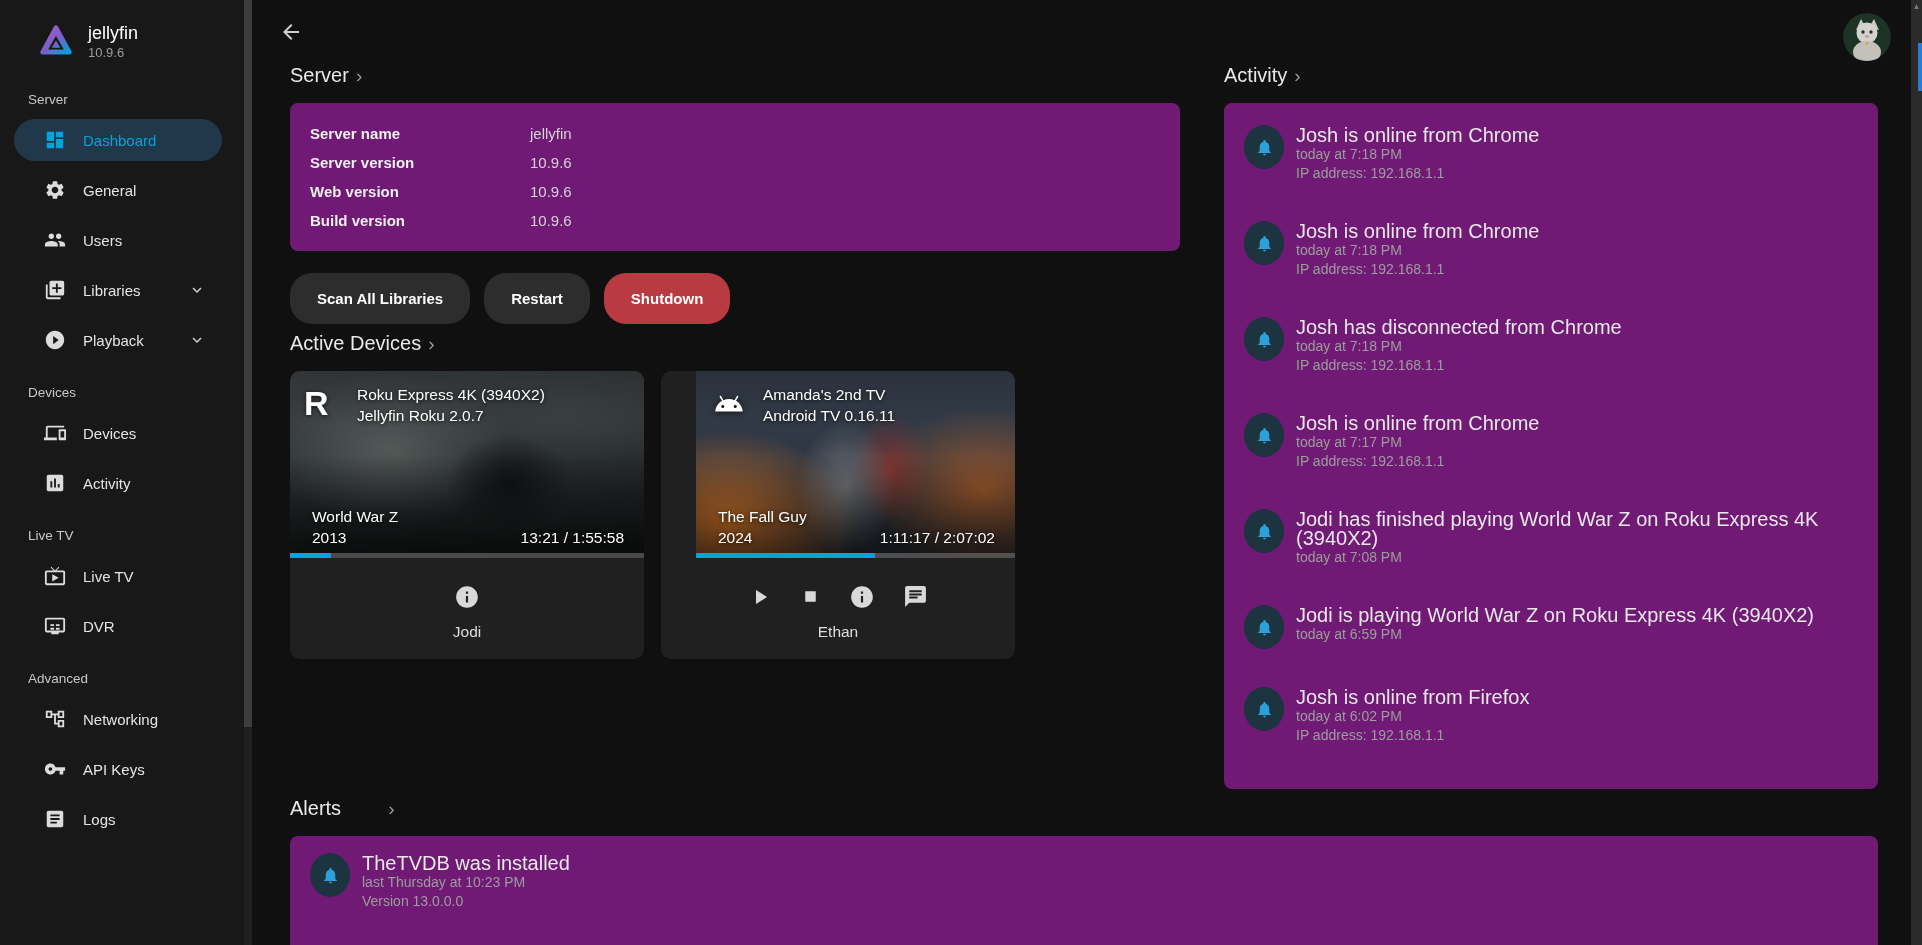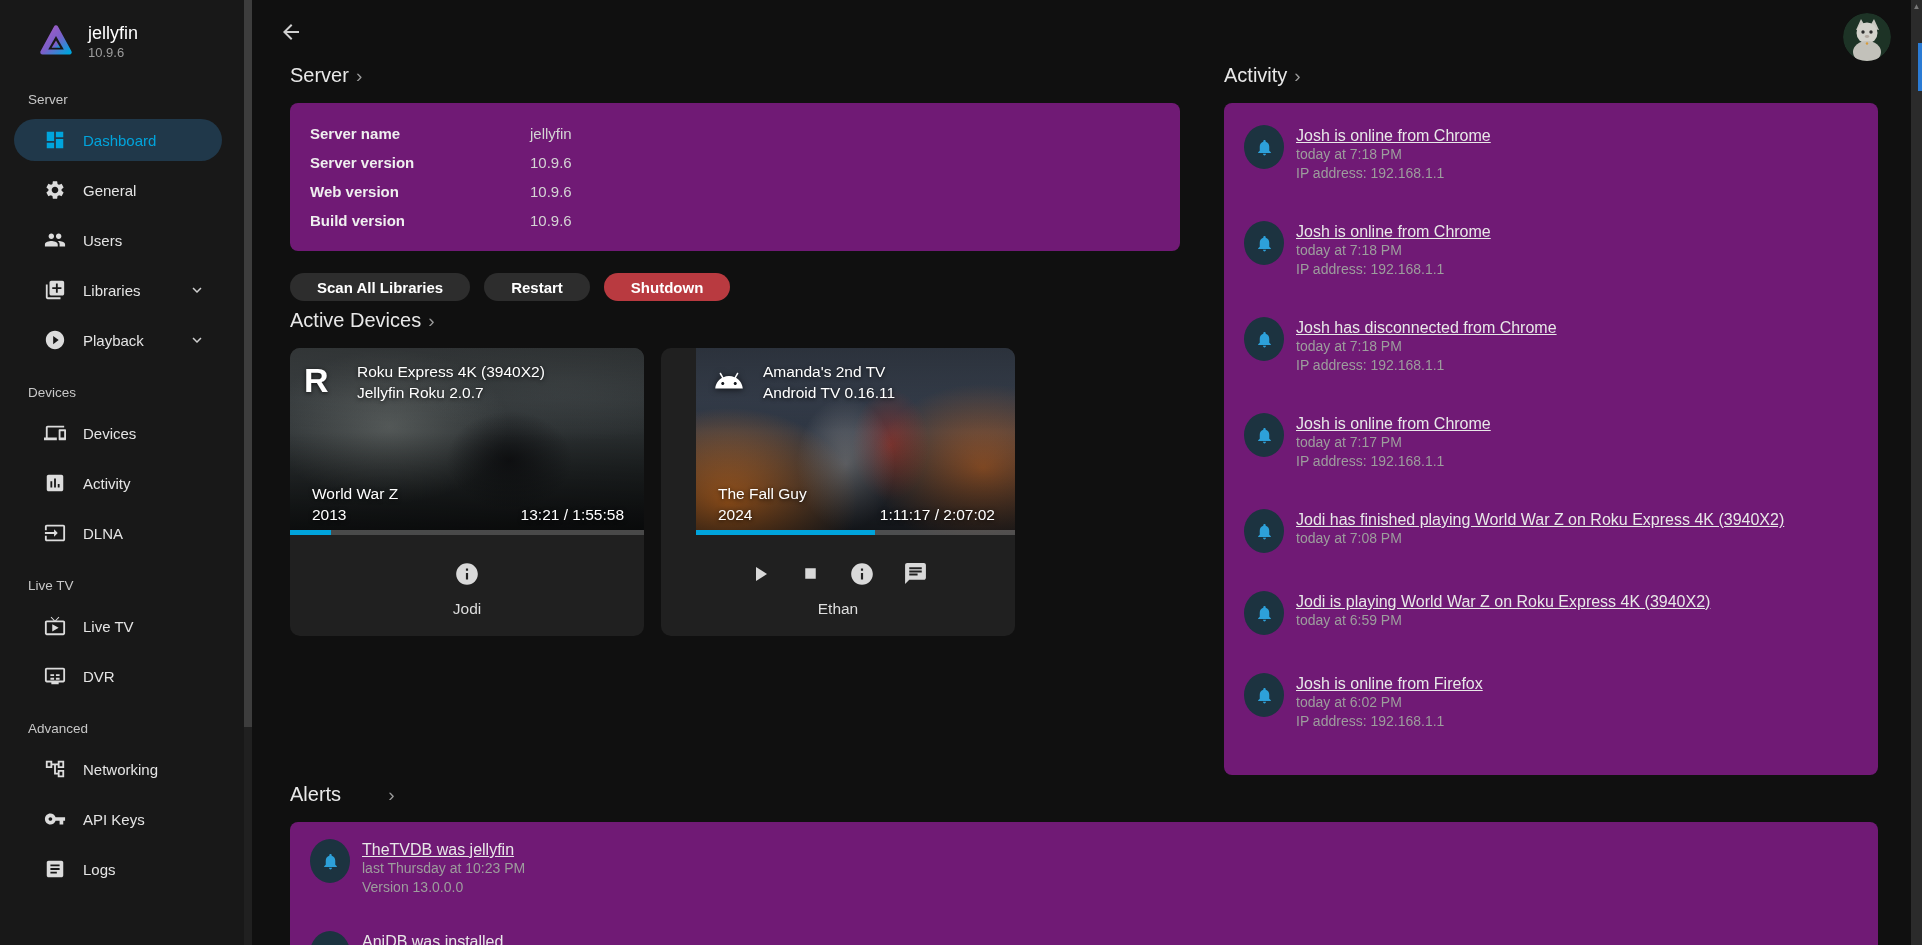--- a/index.html
+++ b/index.html
@@ -38,21 +38,21 @@
 
   .panel { background:#701a75; border-radius:8px; }
 
   
   .srv-card { padding:16px 20px; }
   .srv-row { display:flex; align-items:center; height:29px; font-size:15px; }
   .srv-label { width:220px; font-weight:700; color:#efefef; }
   .srv-value { color:#d4d4d4; }
 
   .btn-row { display:flex; gap:14px; margin-top:22px; }
-  .pill-btn { border:none; height:28px; border-radius:22px; padding:0 27px; background:#2d2d2d; color:#fff; font-weight:700; font-size:15px; font-family:inherit; cursor:pointer; }
+  .pill-btn { border:none; height:51px; border-radius:22px; padding:0 27px; background:#2d2d2d; color:#fff; font-weight:700; font-size:15px; font-family:inherit; cursor:pointer; }
   .pill-btn.danger { background:#b93a40; }
 
   
   .dev-row { display:flex; gap:17px; }
   .dev-card { width:354px; border-radius:10px; overflow:hidden; background:#202020; }
   .media { position:relative; height:187px; }
   .media::after { content:""; position:absolute; inset:0; background:linear-gradient(180deg,rgba(0,0,0,0.30) 0%,rgba(0,0,0,0.05) 28%,rgba(0,0,0,0.0) 45%,rgba(0,0,0,0.55) 100%); }
   .media-wwz { background:
     radial-gradient(90px 70px at 62% 60%, rgba(14,15,17,0.9), rgba(14,15,17,0) 70%),
     radial-gradient(170px 110px at 28% 42%, rgba(150,155,150,0.35), rgba(150,155,150,0) 70%),
@@ -80,21 +80,21 @@
   .ad-head { margin:48px 0 16px; }
   .alerts-head { margin:50px 0 18px;gap:40px; }
 
   
   .log-card { padding:22px 20px 6px; }
   .alerts-card { width:100%; padding:17px 20px 6px; height:230px; }
   .log-entry { display:flex; gap:12px; margin-bottom:38px; }
   .alerts-card .log-entry { margin-bottom:34px; }
   .bell-wrap { width:40px; height:44px; border-radius:50%; background:#1c3340; flex:none; display:flex; align-items:center; justify-content:center; color:#2da0d9; }
   .log-text { font-size:14px; line-height:19px; color:#9d9d9d; padding-top:1px; }
-  .log-title { font-size:16px; color:#e8e8e8; font-weight:500;text-decoration:underline; }
+  .log-title { font-size:20px; color:#e8e8e8; font-weight:500; }
 
   
   .win-scroll { position:absolute; right:0; top:0; width:11px; height:945px; background:#2b2b2b; z-index:9; }
   .win-arrow { position:absolute; top:1px; left:0; width:11px; height:12px; color:#7a7a7a; font-size:8px; line-height:12px; text-align:center; }
   .win-thumb { position:absolute; top:43px; right:0; width:4px; height:48px; background:#2a7bd4; }
 </style>
 </head>
 <body>
 
 <div class="page">
@@ -183,28 +183,20 @@
           </span>
         <span class="lbl">Devices</span>
       </div>
       <div class="sb-item">
         <span class="ic">
             <svg width="22" height="22" viewBox="0 0 24 24" fill="currentColor">
               <path d="M19 3H5c-1.1 0-2 .9-2 2v14c0 1.1.9 2 2 2h14c1.1 0 2-.9 2-2V5c0-1.1-.9-2-2-2zM9 17H7v-7h2v7zm4 0h-2V7h2v10zm4 0h-2v-4h2v4z"></path>
             </svg>
           </span>
         <span class="lbl">Activity</span>
-      </div>
-      <div class="sb-item">
-        <span class="ic">
-            <svg width="22" height="22" viewBox="0 0 24 24" fill="currentColor">
-              <path d="M21 3.01H3c-1.1 0-2 .9-2 2V9h2V4.99h18v14.03H3V15H1v4.01c0 1.1.9 1.98 2 1.98h18c1.1 0 2-.88 2-1.98v-14c0-1.11-.9-2-2-2zM11 16l4-4-4-4v3H1v2h10v3z"></path>
-            </svg>
-          </span>
-        <span class="lbl">DLNA</span>
       </div>
     </nav>
 
     <div class="sb-section">Live TV</div>
     <nav>
       <div class="sb-item">
         <span class="ic">
             <svg width="22" height="22" viewBox="0 0 24 24" fill="currentColor">
               <path d="M21 6h-7.59l3.29-3.29L16 2l-4 4-4-4-.71.71L10.59 6H3c-1.1 0-2 .89-2 2v12c0 1.1.9 2 2 2h18c1.1 0 2-.9 2-2V8c0-1.11-.9-2-2-2zm0 14H3V8h18v12zM9 10v8l7-4z"></path>
             </svg>
@@ -505,21 +497,21 @@
       <span class="hchev"></span>
     </h2>
     <div class="panel alerts-card">
       <div class="log-entry">
         <span class="bell-wrap">
             <svg width="19" height="19" viewBox="0 0 24 24" fill="currentColor">
               <path d="M12 22c1.1 0 2-.9 2-2h-4c0 1.1.9 2 2 2zm6-6v-5c0-3.07-1.63-5.64-4.5-6.32V4c0-.83-.67-1.5-1.5-1.5S10.5 3.17 10.5 4v.68C7.64 5.36 6 7.92 6 11v5l-2 2v1h16v-1l-2-2z"></path>
             </svg>
           </span>
         <div class="log-text">
-          <div class="log-title">TheTVDB was jellyfin</div>
+          <div class="log-title">TheTVDB was installed</div>
           <div>last Thursday at 10:23 PM</div>
           <div>Version 13.0.0.0</div>
         </div>
       </div>
       <div class="log-entry">
         <span class="bell-wrap">
             <svg width="19" height="19" viewBox="0 0 24 24" fill="currentColor">
               <path d="M12 22c1.1 0 2-.9 2-2h-4c0 1.1.9 2 2 2zm6-6v-5c0-3.07-1.63-5.64-4.5-6.32V4c0-.83-.67-1.5-1.5-1.5S10.5 3.17 10.5 4v.68C7.64 5.36 6 7.92 6 11v5l-2 2v1h16v-1l-2-2z"></path>
             </svg>
           </span>

